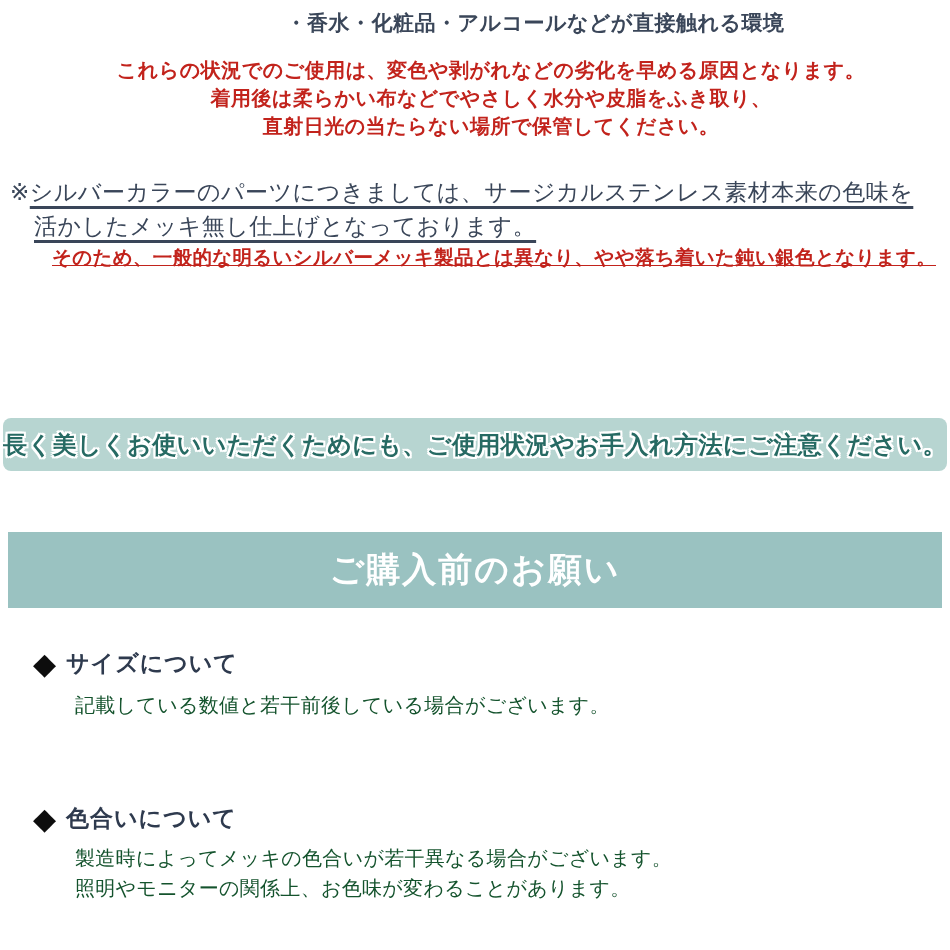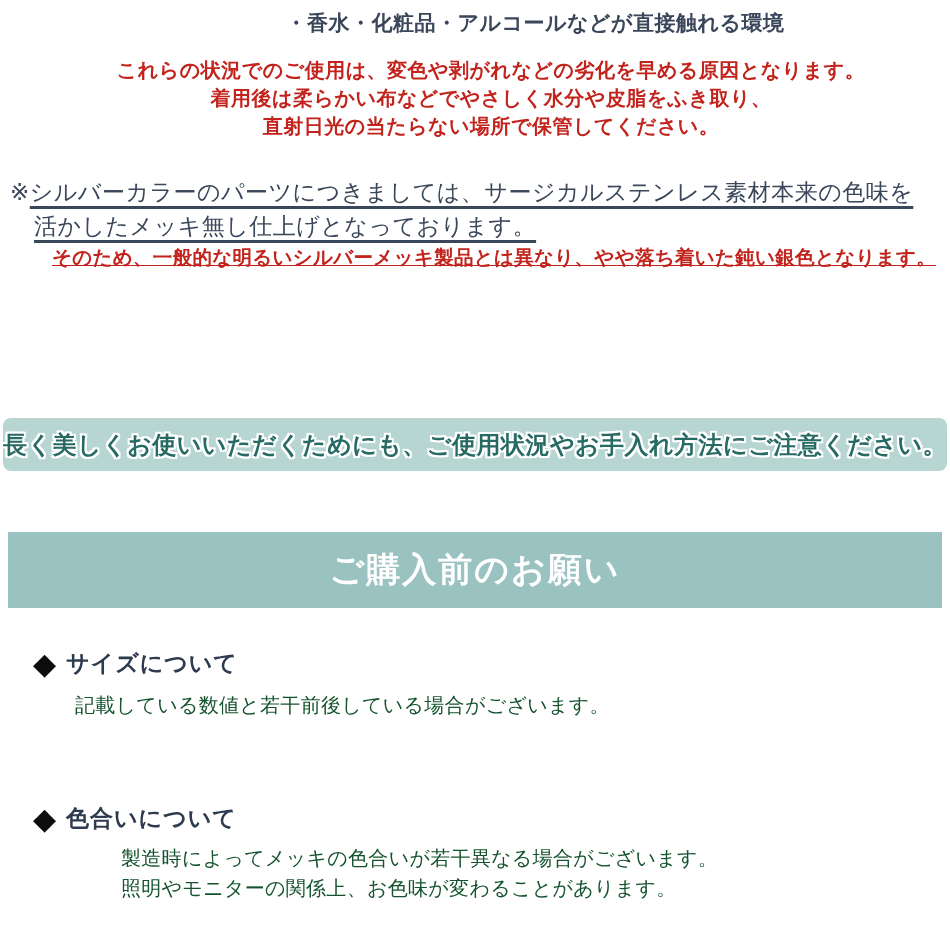--- a/index.html
+++ b/index.html
@@ -136,21 +136,21 @@
     left: 75px;
     font-size: 20px;
     font-weight: normal;
     color: #14532d;
     line-height: 30px;
     letter-spacing: 0.3px;
   }
   .hdr-size   { top: 648px; }
   .body-size  { top: 690px; }
   .hdr-color  { top: 803px; }
-  .body-color { top: 843px; margin-left: 46px; }
+  .body-color { top: 843px; }
 </style>
 </head>
 <body>
 
 <div class="page">
 
   <div class="env-line">・香水・化粧品・アルコールなどが直接触れる環境</div>
 
   <div class="warn-block">
     <div>これらの状況でのご使用は、変色や剥がれなどの劣化を早める原因となります。</div>

